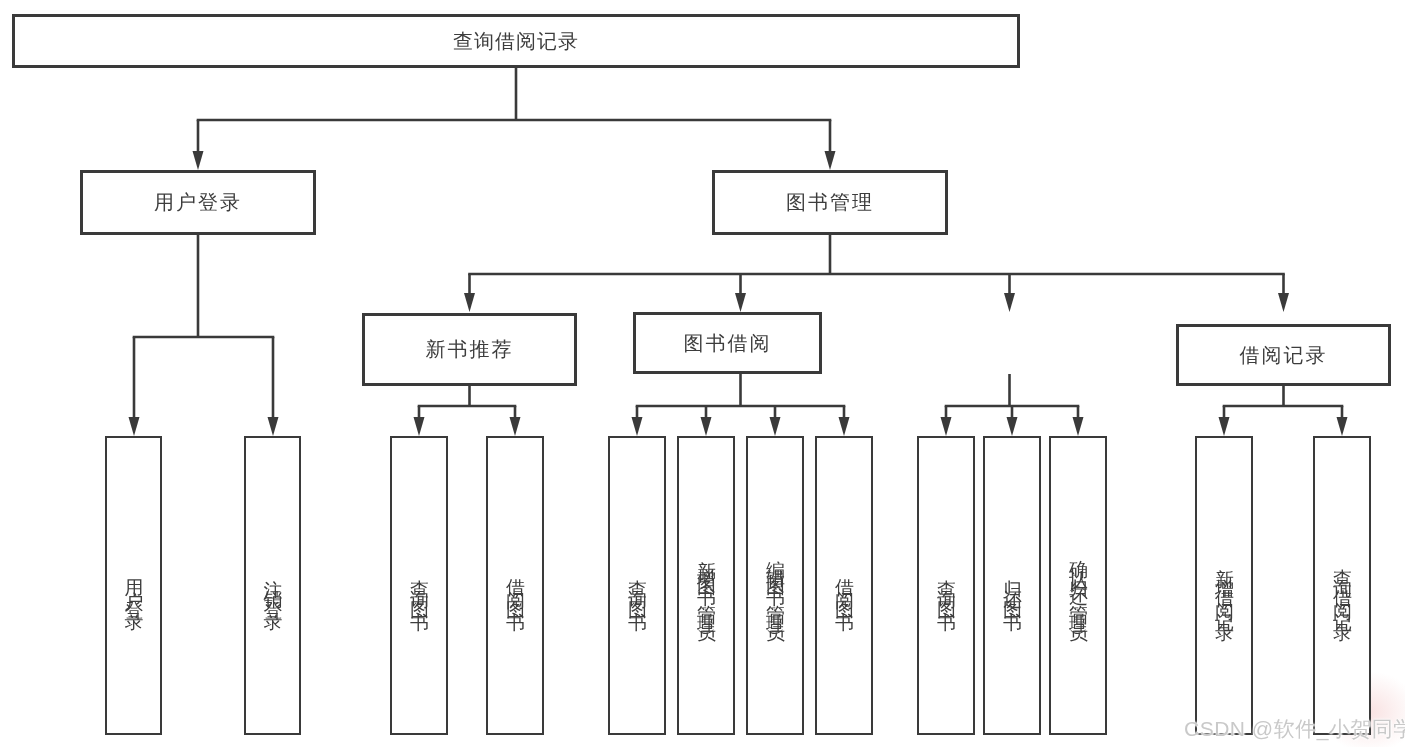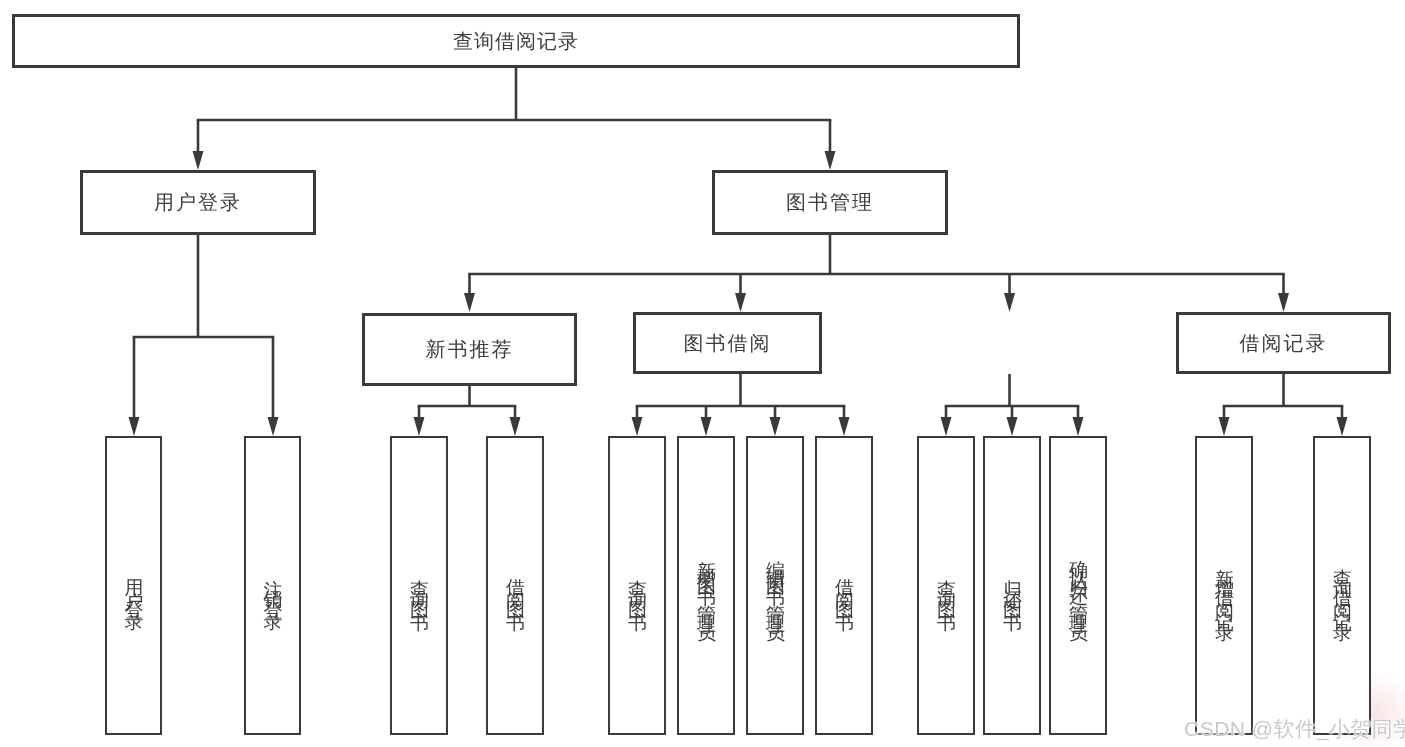--- a/index.html
+++ b/index.html
@@ -118,21 +118,21 @@
     </g>
   </svg>
 
   <div class="node h root" style="left:12px;top:14px;width:1008px;height:54px;">查询借阅记录</div>
 
   <div class="node h" style="left:80px;top:170px;width:236px;height:65px;">用户登录</div>
   <div class="node h" style="left:712px;top:170px;width:236px;height:65px;">图书管理</div>
 
   <div class="node h" style="left:362px;top:304px;width:215px;height:73px;margin-top:9px;">新书推荐</div>
   <div class="node h" style="left:633px;top:312px;width:189px;height:62px;">图书借阅</div>
-  <div class="node h" style="left:1176px;top:312px;width:215px;height:62px;">借阅记录</div>
+  <div class="node h" style="left:1176px;top:324px;width:215px;height:62px;">借阅记录</div>
 
   <div class="node v" style="left:105px;top:436px;width:57px;height:299px;">
     <span class="vtxt">用户登录</span>
   </div>
   <div class="node v" style="left:244px;top:436px;width:57px;height:299px;">
     <span class="vtxt">注销登录</span>
   </div>
 
   <div class="node v" style="left:390px;top:436px;width:58px;height:299px;">
     <span class="vtxt">查询图书</span>

